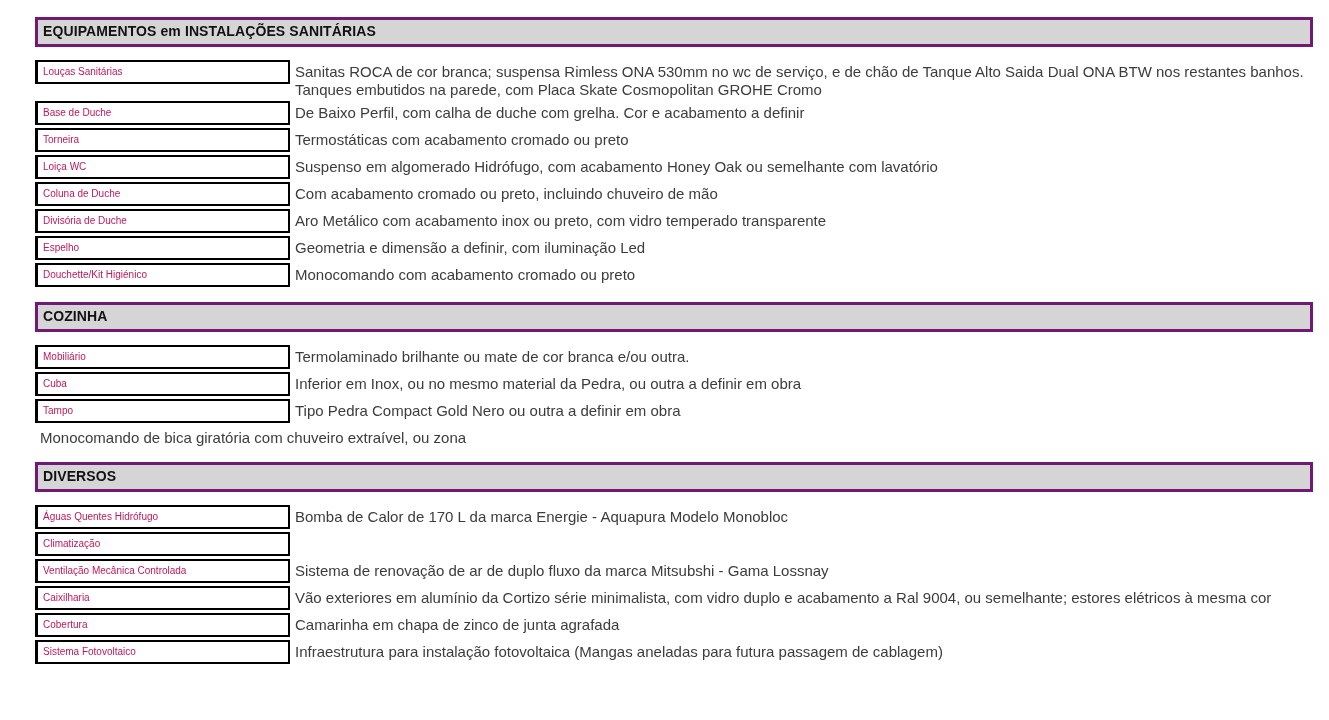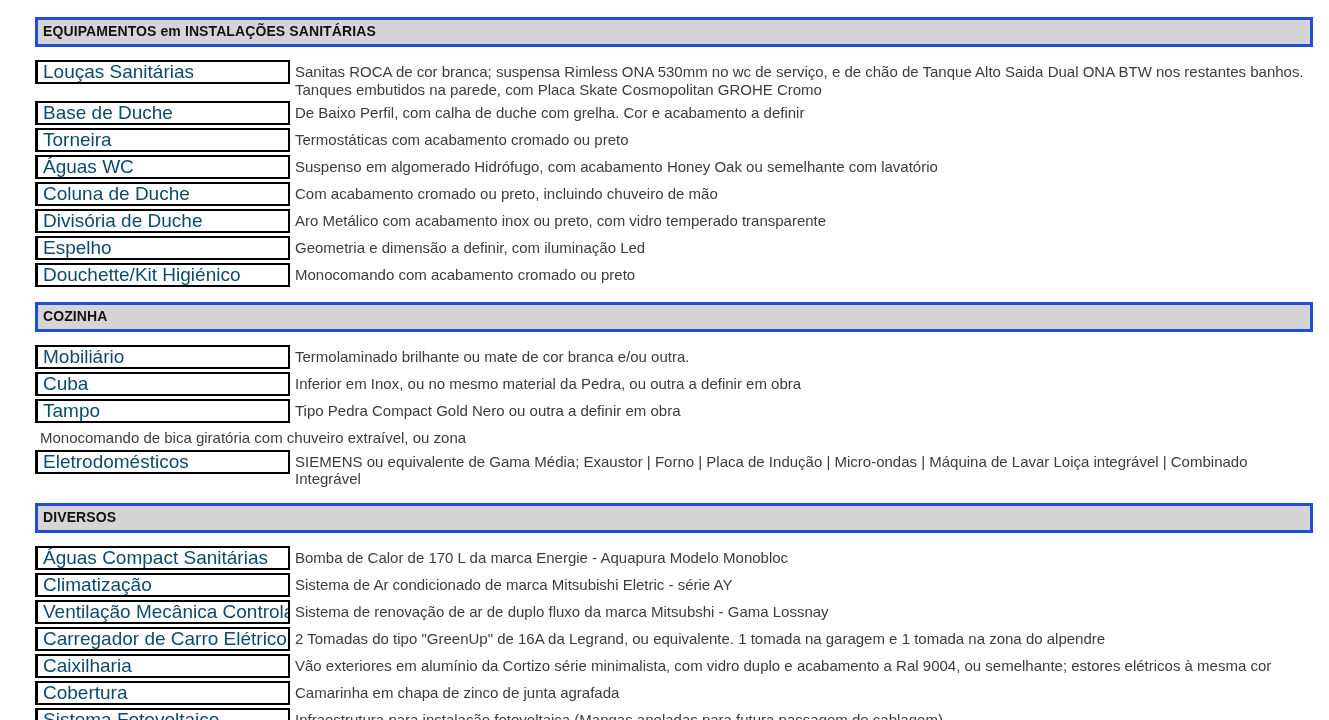--- a/index.html
+++ b/index.html
@@ -12,21 +12,21 @@
     color: #3c3c3c;
   }
   .page {
     padding: 17px 16px 0 35px;
     width: 100%;
     height: 100%;
   }
   .section { margin-bottom: 13px; }
   .section + .section { margin-top: 15px; }
   .section-header {
-    border: 3px solid #1d4ed8;
+    border: 3px solid #701a75;
     background: #d5d5d5;
     padding: 3px 6px 4px 5px;
     margin-bottom: 13px;
     font-size: 14px;
     font-weight: bold;
     color: #111111;
     letter-spacing: 0.1px;
     line-height: 17px;
   }
   .row {
@@ -34,23 +34,23 @@
     align-items: flex-start;
     margin-bottom: 3px;
   }
   .label-box {
     flex: 0 0 255px;
     width: 255px;
     border: 2px solid #000000;
     border-left-width: 3px;
     background: #ffffff;
     padding: 2px 4px 2px 5px;
-    font-size: 19px;
+    font-size: 10px;
     line-height: 16px;
-    color: #0c4a6e;
+    color: #be185d;
     white-space: nowrap;
     overflow: hidden;
     min-height: 24px;
   }
   .desc {
     flex: 1 1 auto;
     padding: 3px 4px 0 5px;
     font-size: 15px;
     line-height: 17.5px;
     color: #3c3c3c;
@@ -68,21 +68,21 @@
       </div>
       <div class="row">
         <div class="label-box">Base de Duche</div>
         <div class="desc">De Baixo Perfil, com calha de duche com grelha. Cor e acabamento a definir</div>
       </div>
       <div class="row">
         <div class="label-box">Torneira</div>
         <div class="desc">Termostáticas com acabamento cromado ou preto</div>
       </div>
       <div class="row">
-        <div class="label-box">Águas WC</div>
+        <div class="label-box">Loiça WC</div>
         <div class="desc">Suspenso em algomerado Hidrófugo, com acabamento Honey Oak ou semelhante com lavatório</div>
       </div>
       <div class="row">
         <div class="label-box">Coluna de Duche</div>
         <div class="desc">Com acabamento cromado ou preto, incluindo chuveiro de mão</div>
       </div>
       <div class="row">
         <div class="label-box">Divisória de Duche</div>
         <div class="desc">Aro Metálico com acabamento inox ou preto, com vidro temperado transparente</div>
       </div>
@@ -105,42 +105,33 @@
         <div class="label-box">Cuba</div>
         <div class="desc">Inferior em Inox, ou no mesmo material da Pedra, ou outra a definir em obra</div>
       </div>
       <div class="row">
         <div class="label-box">Tampo</div>
         <div class="desc">Tipo Pedra Compact Gold Nero ou outra a definir em obra</div>
       </div>
       <div class="row">
         <div class="desc">Monocomando de bica giratória com chuveiro extraível, ou zona</div>
       </div>
-      <div class="row">
-        <div class="label-box">Eletrodomésticos</div>
-        <div class="desc">SIEMENS ou equivalente de Gama Média; Exaustor | Forno | Placa de Indução | Micro-ondas | Máquina de Lavar Loiça integrável | Combinado Integrável</div>
-      </div>
     </div>
     <div class="section">
       <div class="section-header"><span>DIVERSOS</span></div>
       <div class="row">
-        <div class="label-box">Águas Compact Sanitárias</div>
+        <div class="label-box">Águas Quentes Hidrófugo</div>
         <div class="desc">Bomba de Calor de 170 L da marca Energie - Aquapura Modelo Monobloc</div>
       </div>
       <div class="row">
         <div class="label-box">Climatização</div>
-        <div class="desc">Sistema de Ar condicionado de marca Mitsubishi Eletric - série AY</div>
       </div>
       <div class="row">
         <div class="label-box">Ventilação Mecânica Controlada</div>
         <div class="desc">Sistema de renovação de ar de duplo fluxo da marca Mitsubshi - Gama Lossnay</div>
-      </div>
-      <div class="row">
-        <div class="label-box">Carregador de Carro Elétrico</div>
-        <div class="desc">2 Tomadas do tipo "GreenUp" de 16A da Legrand, ou equivalente. 1 tomada na garagem e 1 tomada na zona do alpendre</div>
       </div>
       <div class="row">
         <div class="label-box">Caixilharia</div>
         <div class="desc">Vão exteriores em alumínio da Cortizo série minimalista, com vidro duplo e acabamento a Ral 9004, ou semelhante; estores elétricos à mesma cor</div>
       </div>
       <div class="row">
         <div class="label-box">Cobertura</div>
         <div class="desc">Camarinha em chapa de zinco de junta agrafada</div>
       </div>
       <div class="row">

